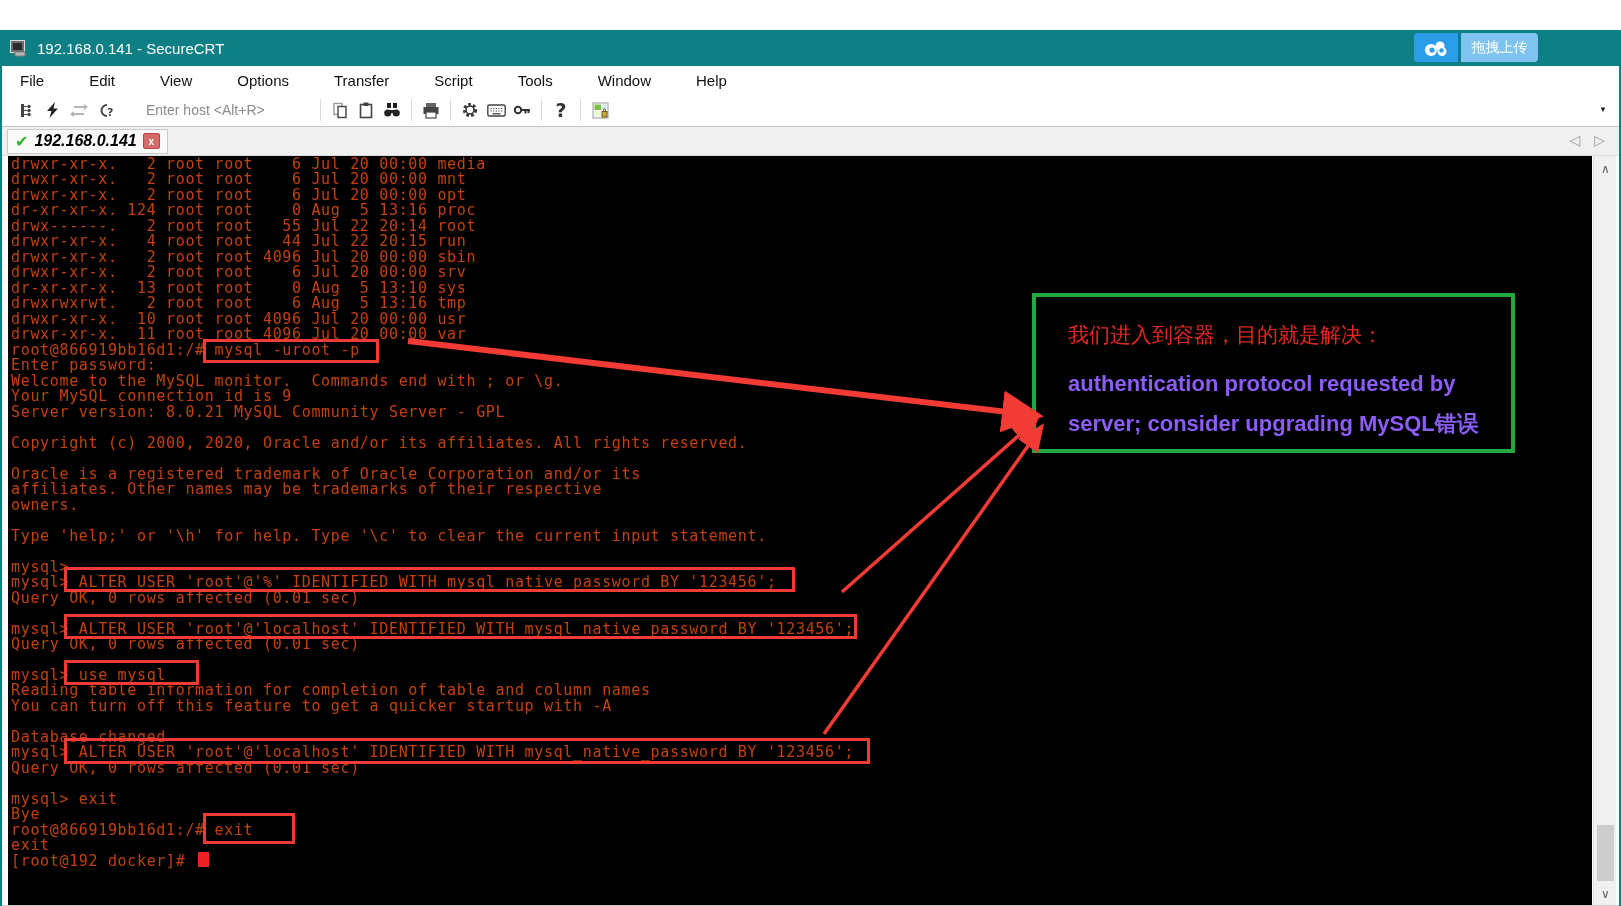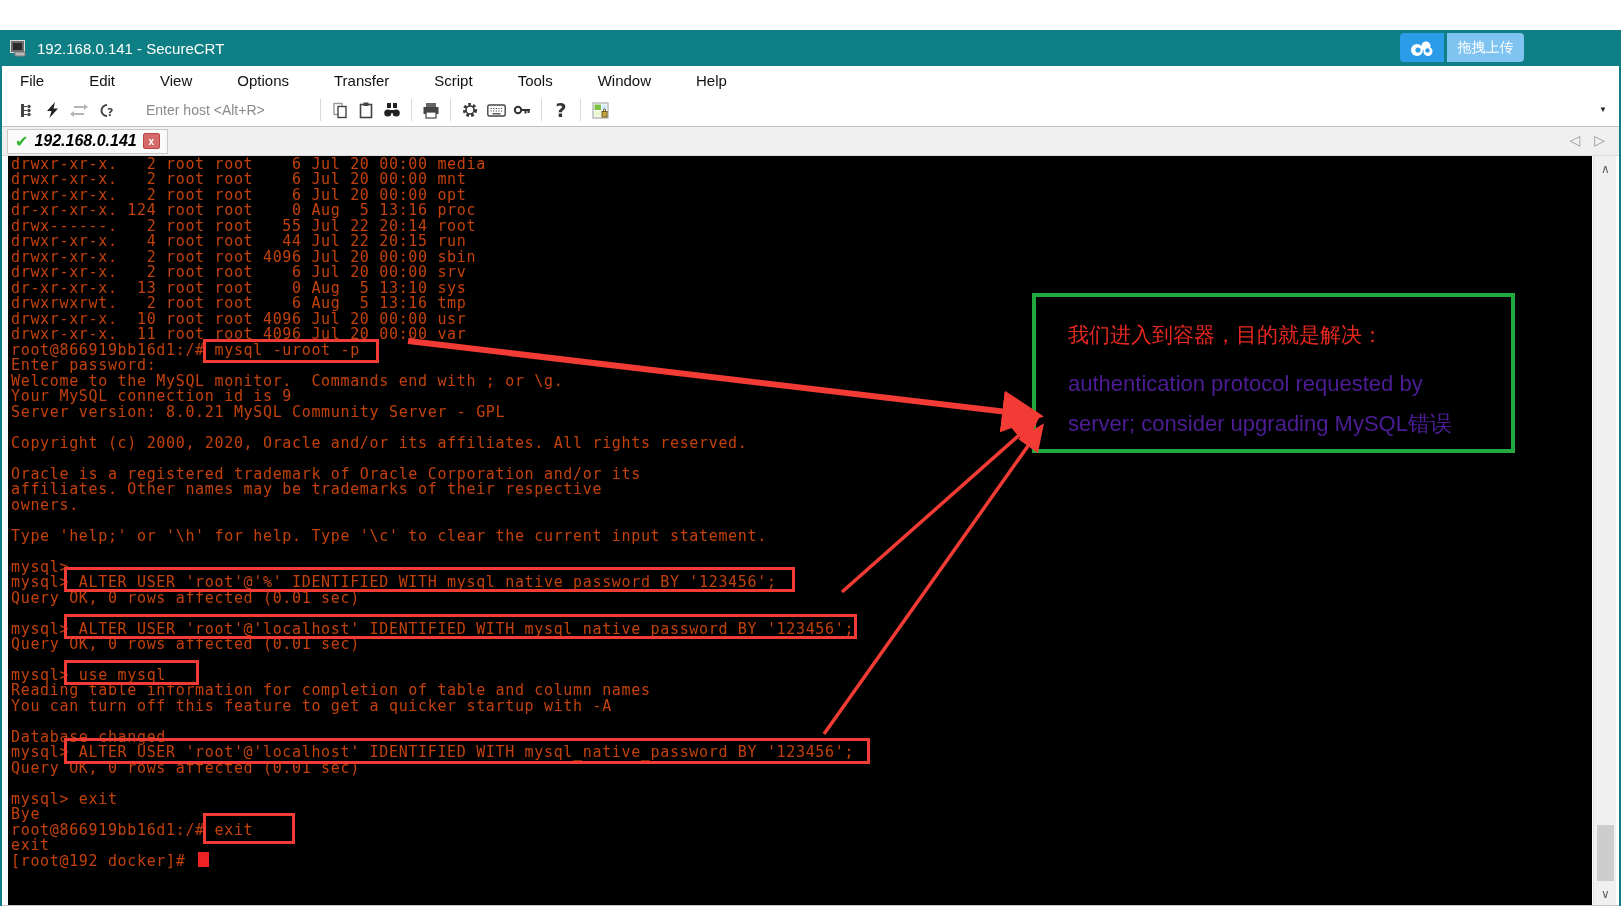--- a/index.html
+++ b/index.html
@@ -4,21 +4,21 @@
 <style>
   * { box-sizing: border-box; margin: 0; padding: 0; }
   html,body { width:1621px; height:906px; overflow:hidden; font-family:"Liberation Sans", sans-serif; }
   .window { position:relative; width:1621px; height:906px; background:#ffffff;
             border-left:2px solid #0e7f84; border-right:2px solid #0e7f84; }
 
   
   .titlebar { position:relative; height:36px; background:#0e7f84; display:flex; align-items:center; padding-left:8px;margin-top:30px; }
   .titlebar .app-icon { width:19px; height:17px; margin-right:8px; }
   .titlebar .title { color:#ffffff; font-size:15px; }
-  .overlay-btns { position:absolute; right:95px; top:3px; display:flex; align-items:center; gap:3px; }
+  .overlay-btns { position:absolute; right:81px; top:3px; display:flex; align-items:center; gap:3px; }
   .cloud-btn { width:44px; height:29px; background:#2b9ce8; border-radius:4px 0 0 4px; display:flex; align-items:center; justify-content:center; cursor:pointer; }
   .upload-btn { width:77px; height:29px; background:#7fc4f1; border-radius:0 4px 4px 0; color:#ffffff; font-size:14px;
                 display:flex; align-items:center; justify-content:center; cursor:pointer; }
 
   
   .menubar { height:28px; background:#ffffff; display:flex; align-items:center; padding-left:18px; gap:45px; }
   .menubar span { font-size:15px; color:#111; cursor:default; }
 
   
   .toolbar { height:33px; background:#ffffff; border-bottom:1px solid #c3c3c3; display:flex; align-items:center; padding-left:12px; position:relative; }
@@ -49,21 +49,21 @@
   .rb1 { left:201px; top:183px; width:176px; height:24px; }
   .rb2 { left:62px;  top:411px; width:731px; height:25px; }
   .rb3 { left:62px;  top:458px; width:793px; height:25px; }
   .rb4 { left:62px;  top:504px; width:135px; height:25px; }
   .rb5 { left:62px;  top:582px; width:806px; height:26px; }
   .rb6 { left:201px; top:657px; width:92px;  height:31px; }
 
   
   .green-note { position:absolute; left:1030px; top:137px; width:483px; height:160px; border:4px solid #21a83e; padding:24px 0 0 32px; }
   .green-note .n1 { color:#e8281e; font-size:21px; margin-bottom:15px; }
-  .green-note .n2, .green-note .n3 { color:#4c1d95; font-size:22px; font-weight:normal; line-height:40px; }
+  .green-note .n2, .green-note .n3 { color:#8b5cf6; font-size:22px; font-weight:bold; line-height:40px; }
 
   .arrows { position:absolute; left:0; top:0; width:1621px; height:749px; pointer-events:none; }
 
   
   .scrollbar { position:absolute; left:1591px; top:0; width:23px; height:749px; background:#f0f0f0; border-left:1px solid #e2e2e2; }
   .sb-up, .sb-down { position:absolute; left:0; width:23px; text-align:center; color:#606060; font-size:12px; font-family:"DejaVu Sans", sans-serif; cursor:pointer; }
   .sb-up { top:6px; } .sb-down { bottom:4px; }
   .sb-thumb { position:absolute; left:3px; top:669px; width:17px; height:56px; background:#cdcdcd; cursor:pointer; }
 
   

